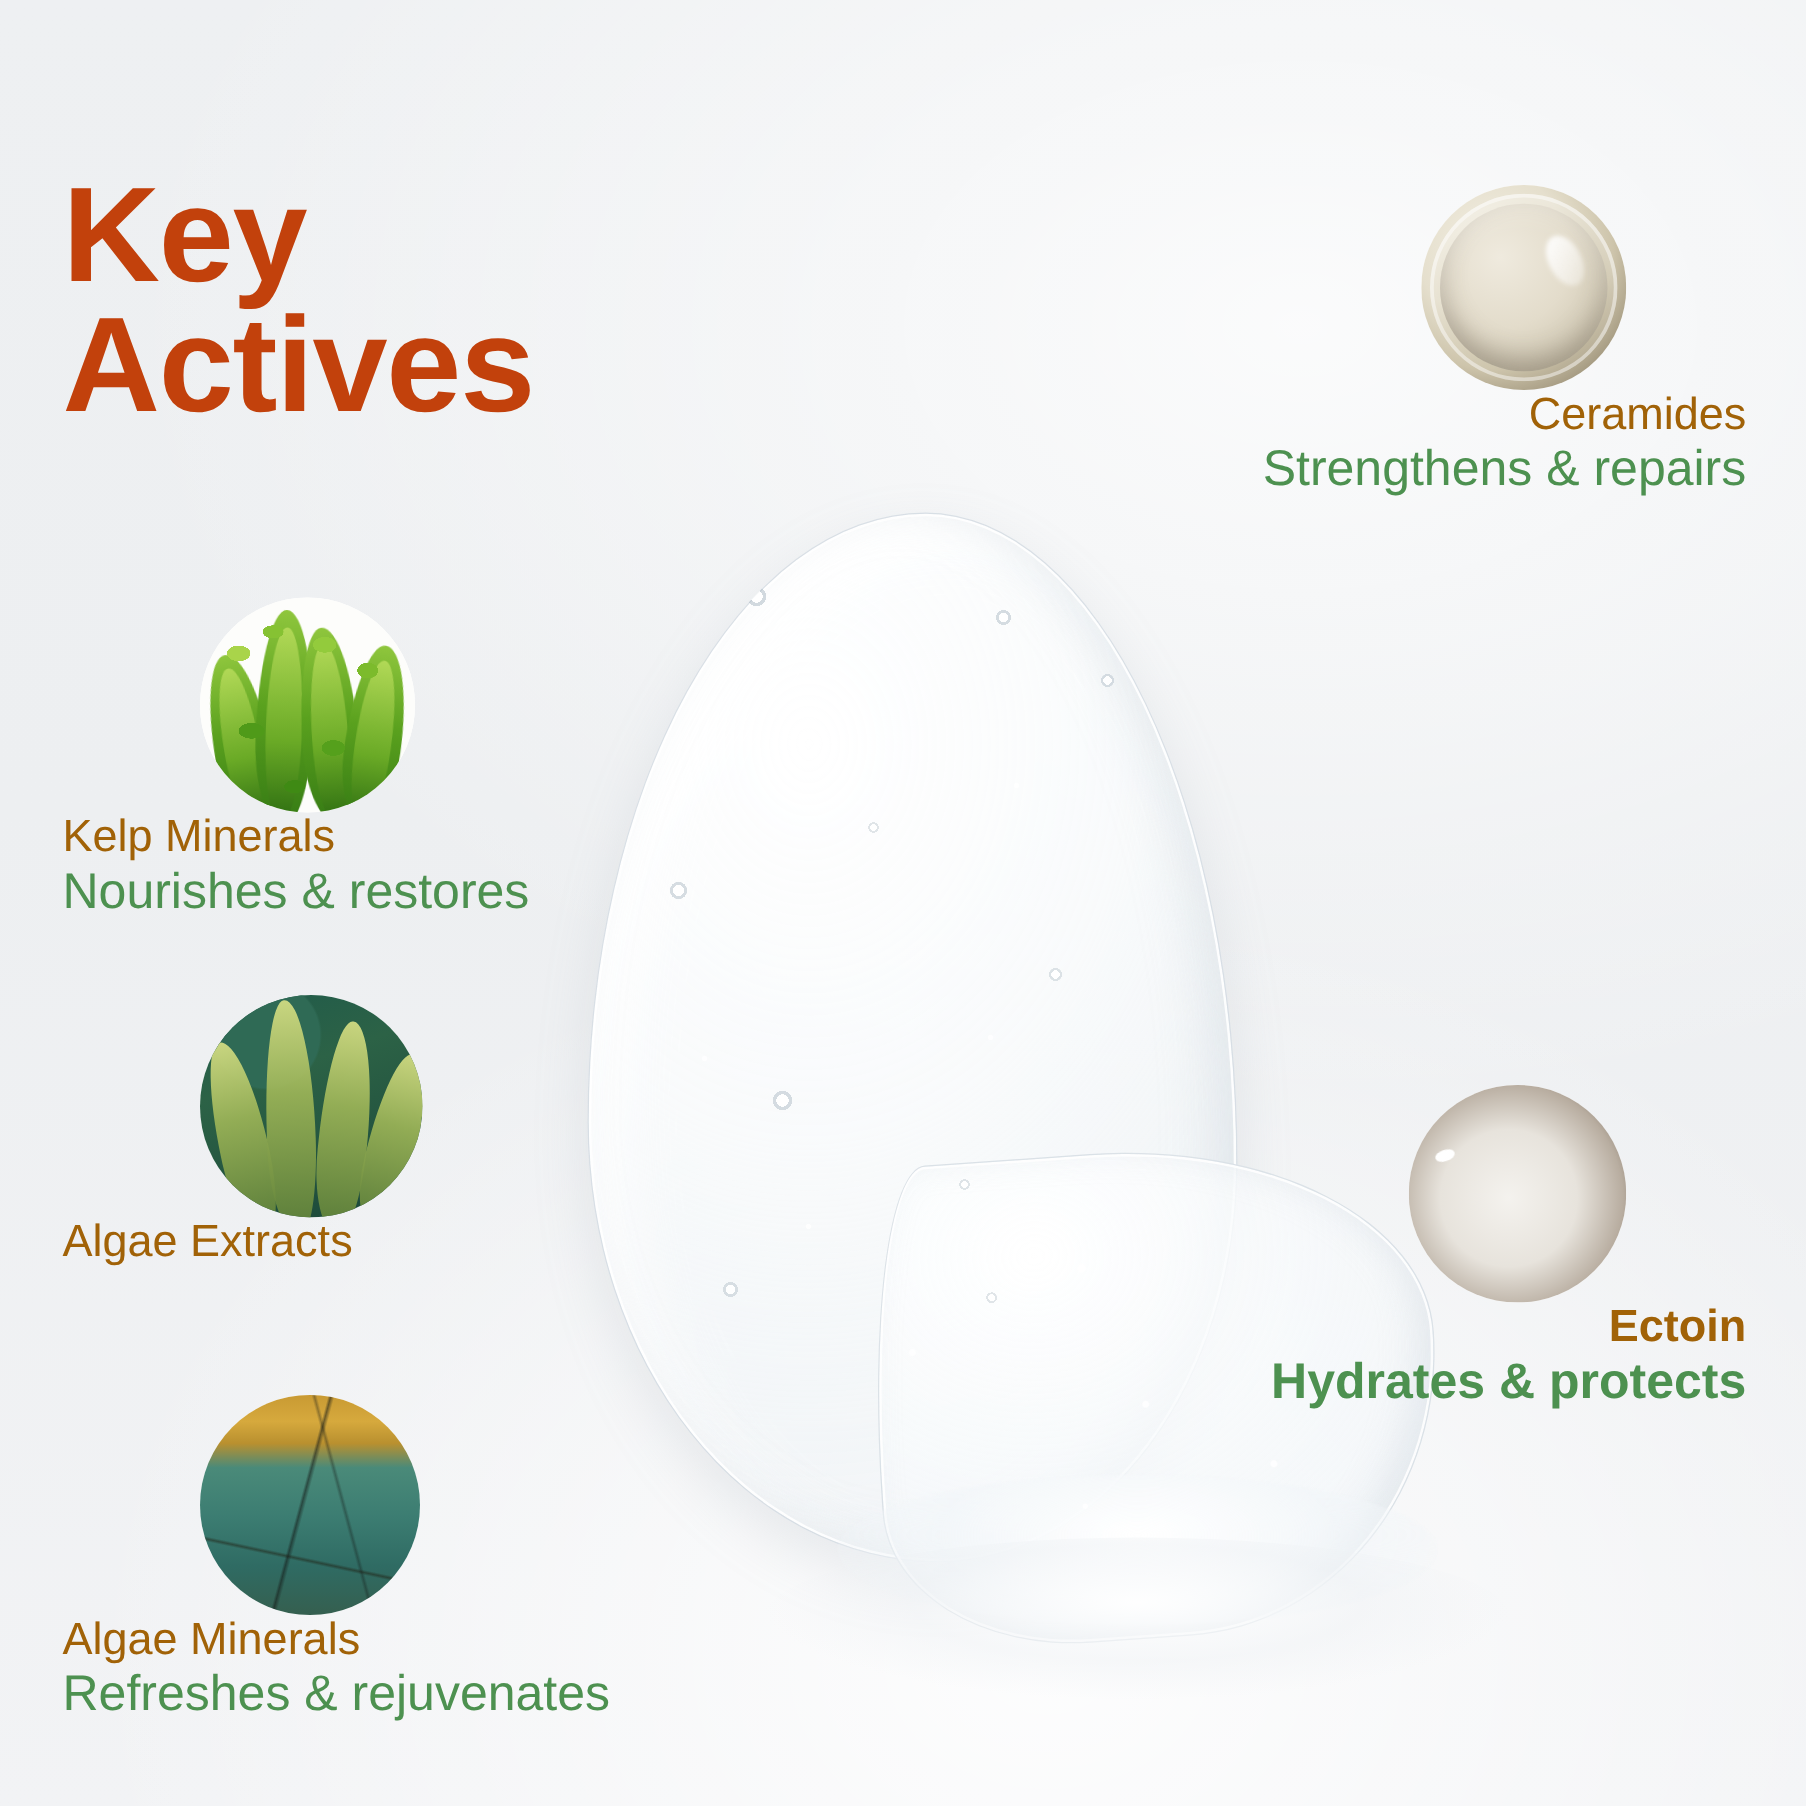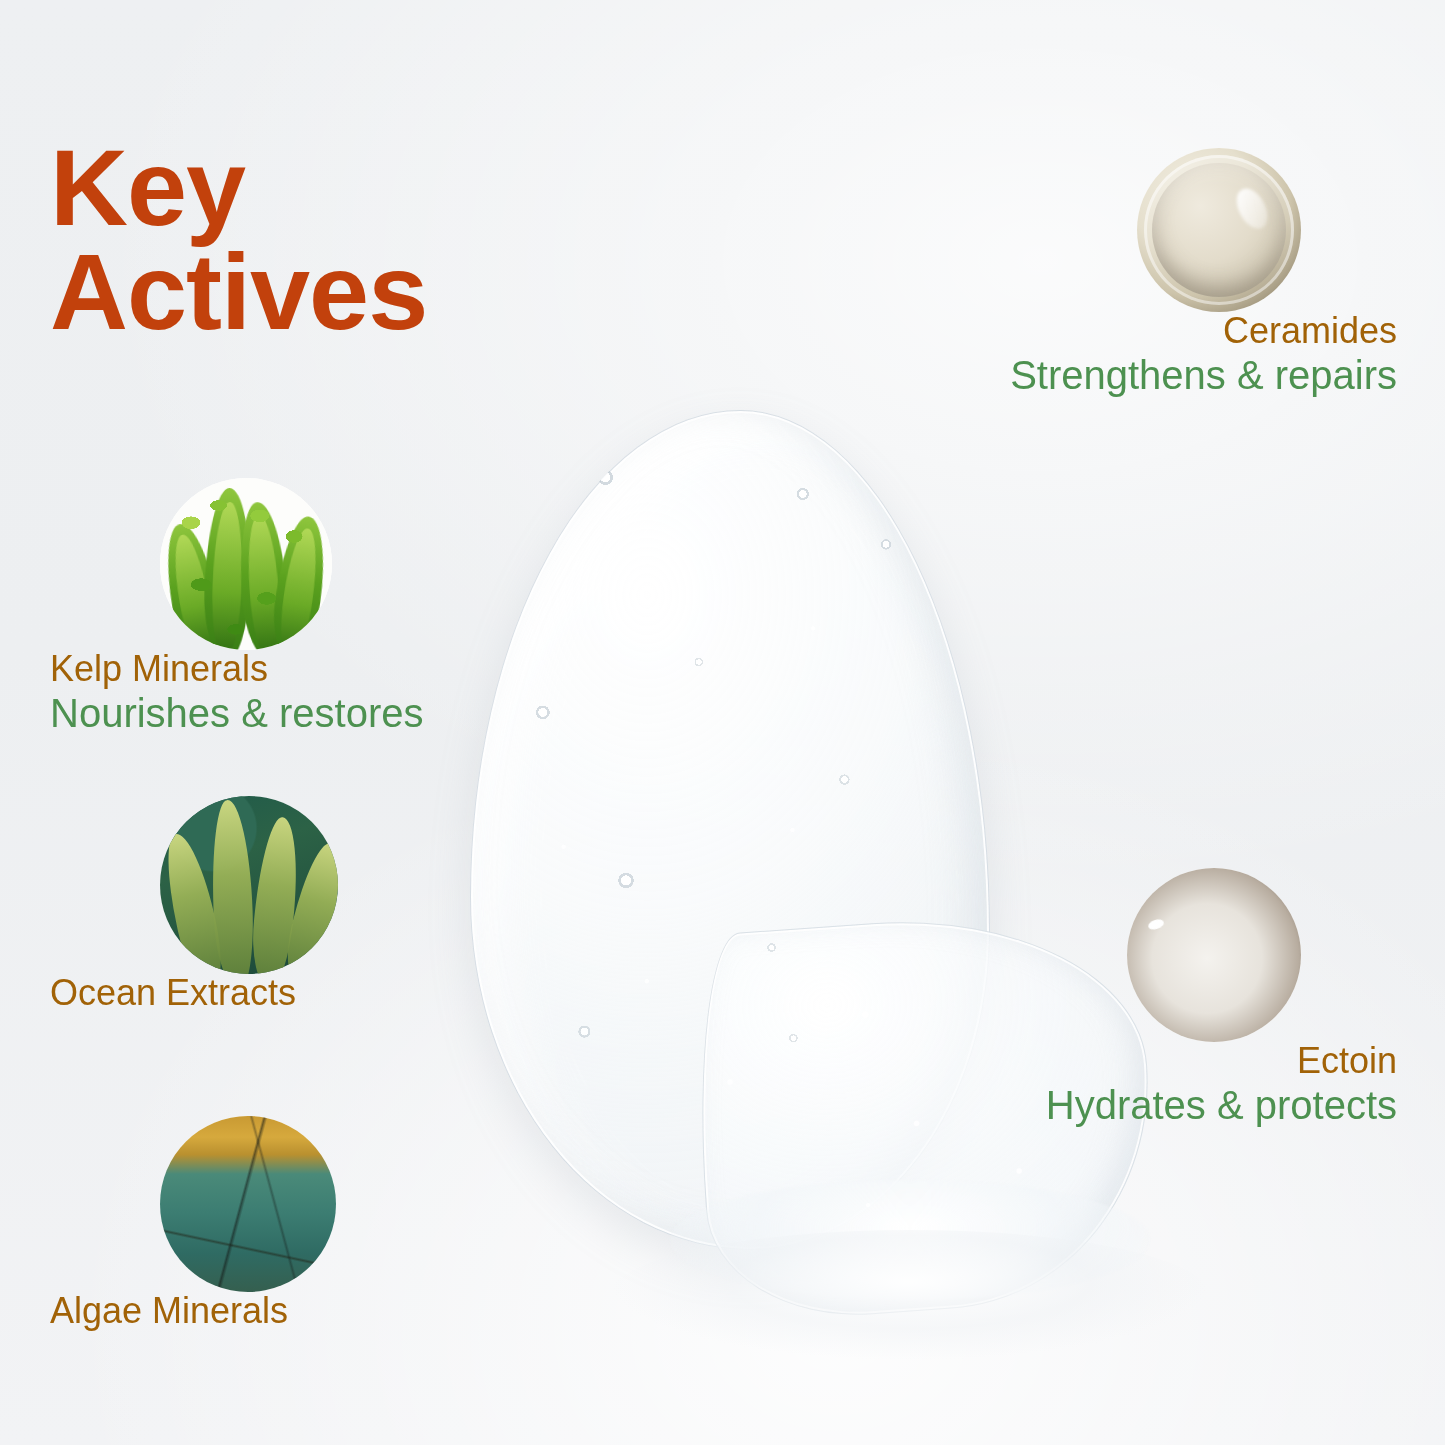--- a/index.html
+++ b/index.html
@@ -361,47 +361,48 @@
   <div class="ing col-left" style="left:50px; top:796px; width:440px;">
     <div class="disc" style="width:178px;height:178px;">
       <div class="art-algae">
         <div class="frond f1"></div>
         <div class="frond f2"></div>
         <div class="frond f3"></div>
         <div class="frond f4"></div>
         <div class="bulbs"></div>
       </div>
     </div>
-    <div class="name">Ocean Extracts</div>
+    <div class="name">Algae Extracts</div>
   </div>
 
   <div class="ing col-left" style="left:50px; top:1116px; width:460px;">
     <div class="disc" style="width:176px;height:176px;">
       <div class="art-mineral">
         <div class="speck"></div>
         <div class="crack"></div>
       </div>
     </div>
     <div class="name">Algae Minerals</div>
+    <div class="desc">Refreshes &amp; rejuvenates</div>
   </div>
 
   <div class="ing col-right" style="right:48px; top:148px; width:460px;">
     <div class="disc" style="width:164px;height:164px;">
       <div class="art-ceramide">
         <div class="inner"></div>
         <div class="rimlight"></div>
         <div class="spec"></div>
       </div>
     </div>
     <div class="name">Ceramides</div>
     <div class="desc">Strengthens &amp; repairs</div>
   </div>
 
 
-  <div class="ing col-right" style="right:48px; top:868px; width:460px;">
+  <div class="ing col-right" style="right:48px; top:868px; width:460px;font-weight:bold;">
     <div class="disc" style="width:174px;height:174px;">
       <div class="art-ectoin">
         <div class="bubbles"></div>
         <div class="glint"></div>
       </div>
     </div>
     <div class="name">Ectoin</div>
     <div class="desc">Hydrates &amp; protects</div>
   </div>
 

